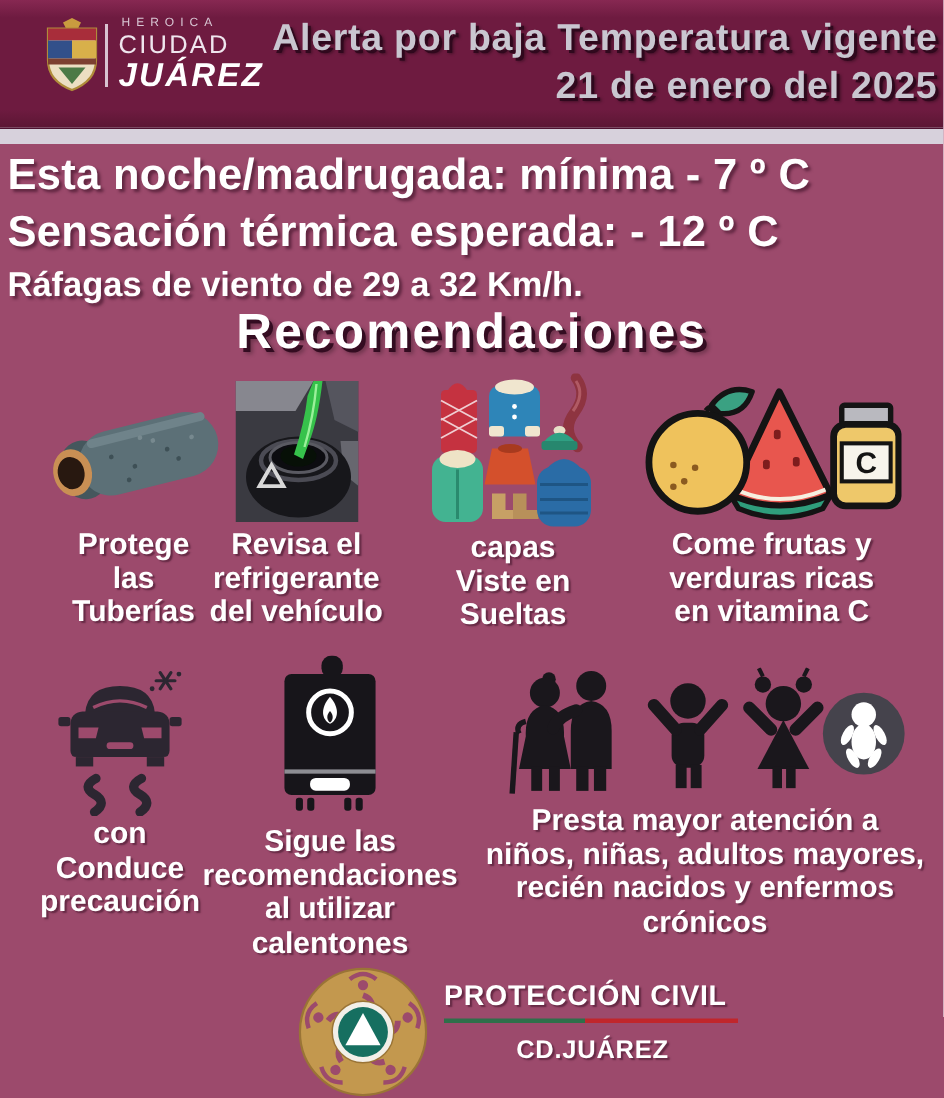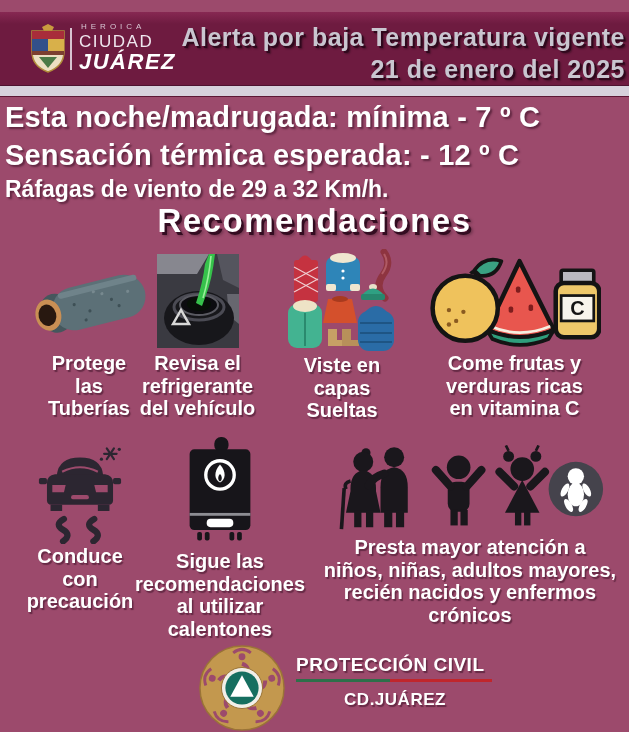--- a/index.html
+++ b/index.html
@@ -5,21 +5,21 @@
   html,body{margin:0;padding:0;background:#ffffff;}
   .canvas{
     position:relative;width:629px;height:732px;overflow:hidden;
     background:#9c4a6c;
     font-family:"Liberation Sans","DejaVu Sans",sans-serif;
   }
   .abs{position:absolute;}
 
   
   .header{
-    position:absolute;left:0;top:12px;width:629px;height:85px;
+    position:absolute;left:0;top:0;width:629px;height:85px;
     background:linear-gradient(#872852 0%,#6e1b40 14%,#6e1b40 86%,#5c1634 100%);
   }
   .hdr-divider{position:absolute;left:70px;top:16px;width:2px;height:42px;background:rgba(235,225,235,.85);}
   .org{position:absolute;left:79px;top:11px;color:#efe6ee;line-height:1;}
   .org .heroica{font-size:8px;letter-spacing:4px;color:#d9c7d4;margin-left:2px;}
   .org .ciudad{font-size:17px;letter-spacing:1.5px;font-weight:400;color:#efe6ee;margin-top:2px;}
   .org .juarez{font-size:22px;letter-spacing:1.5px;font-weight:bold;color:#ffffff;margin-top:1px;font-style:italic;}
   .gobierno{position:absolute;left:9px;top:62px;font-size:11.5px;color:#ece0e8;letter-spacing:.3px;}
   .title{
     position:absolute;left:138px;right:4px;top:9px;
@@ -176,22 +176,22 @@
 
         <path d="M42 80 h9 v11 h8 v6 h-17 Z" fill="#c7a065"></path>
         <path d="M56 80 h9 v11 h8 v6 h-17 Z" fill="#b8905a"></path>
 
         <path d="M78 64 Q90 50 102 64 Z" fill="#2a6ca6"></path>
         <rect x="72" y="62" width="36" height="40" rx="11" fill="#2a6ca6"></rect>
         <path d="M74 74 h32 M74 84 h32 M74 93 h32" stroke="#1e5584" stroke-width="2"></path>
       </svg>
     </div>
     <div class="caption" style="width:88px;">
+      <span>capas</span>
       <span>Viste en</span>
-      <span>capas</span>
       <span>Sueltas</span>
     </div>
   </div>
 
   <div class="item" style="left:422px;top:250px;width:185px;">
     <div class="icon-box" style="height:102px;">
       <svg width="172" height="98" viewBox="0 0 190 104">
 
         <path d="M100 8 L138 84 Q100 100 64 84 Z" fill="#e8564e" stroke="#141414" stroke-width="5" stroke-linejoin="round"></path>
         <path d="M68 80 Q100 94 134 80" stroke="#f6efe0" stroke-width="3" fill="none"></path>
@@ -243,22 +243,22 @@
         <path d="M19 46 h15 l-2 8 h-13 z" fill="#9c4a6c"></path>
         <path d="M81 46 h-15 l2 8 h13 z" fill="#9c4a6c"></path>
         <rect x="40" y="57" width="20" height="5" rx="2.5" fill="#9c4a6c"></rect>
         <g stroke="#2c2631" stroke-width="7" fill="none" stroke-linecap="round">
           <path d="M32 84 Q21 90 31 96 Q41 102 31 109"></path>
           <path d="M66 84 Q55 90 65 96 Q75 102 65 109"></path>
         </g>
       </svg>
     </div>
     <div class="caption" style="width:110px;">
+      <span>con</span>
       <span>Conduce</span>
-      <span>con</span>
       <span>precaución</span>
     </div>
   </div>
 
   <div class="item" style="left:322px;top:444px;width:296px;">
     <div class="icon-box" style="height:92px;">
       <svg width="268" height="90" viewBox="0 0 295 98">
         <g fill="#1a171c">
           <circle cx="33" cy="8" r="5"></circle>
           <circle cx="30" cy="18" r="11"></circle>

